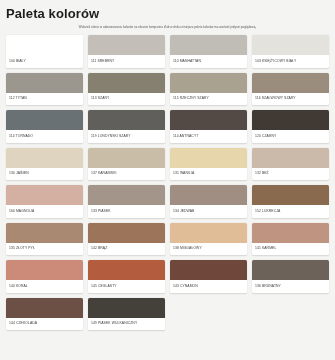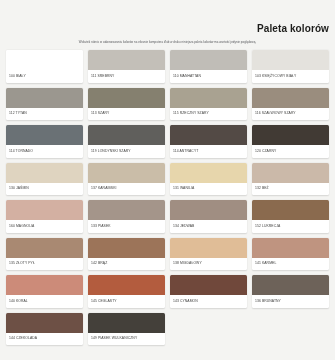--- a/index.html
+++ b/index.html
@@ -18,26 +18,26 @@
   .page {
     width: 335px;
     height: 360px;
     box-sizing: border-box;
     padding: 0 6px;
     display: flex;
     flex-direction: column;
   }
 
   .page-title {
-    text-align: right;
-    font-size: 10px;
+    text-align: left;
+    font-size: 13px;
     font-weight: bold;
     color: #1d1d1b;
     letter-spacing: 0.1px;
-    margin: 22px 0 0 0;
+    margin: 7px 0 0 0;
     line-height: 13px;
   }
 
   .page-subtitle {
     text-align: center;
     font-size: 2.9px;
     color: #55565a;
     line-height: 5px;
     margin: 5px 0 0 0;
     padding: 0 26px;

